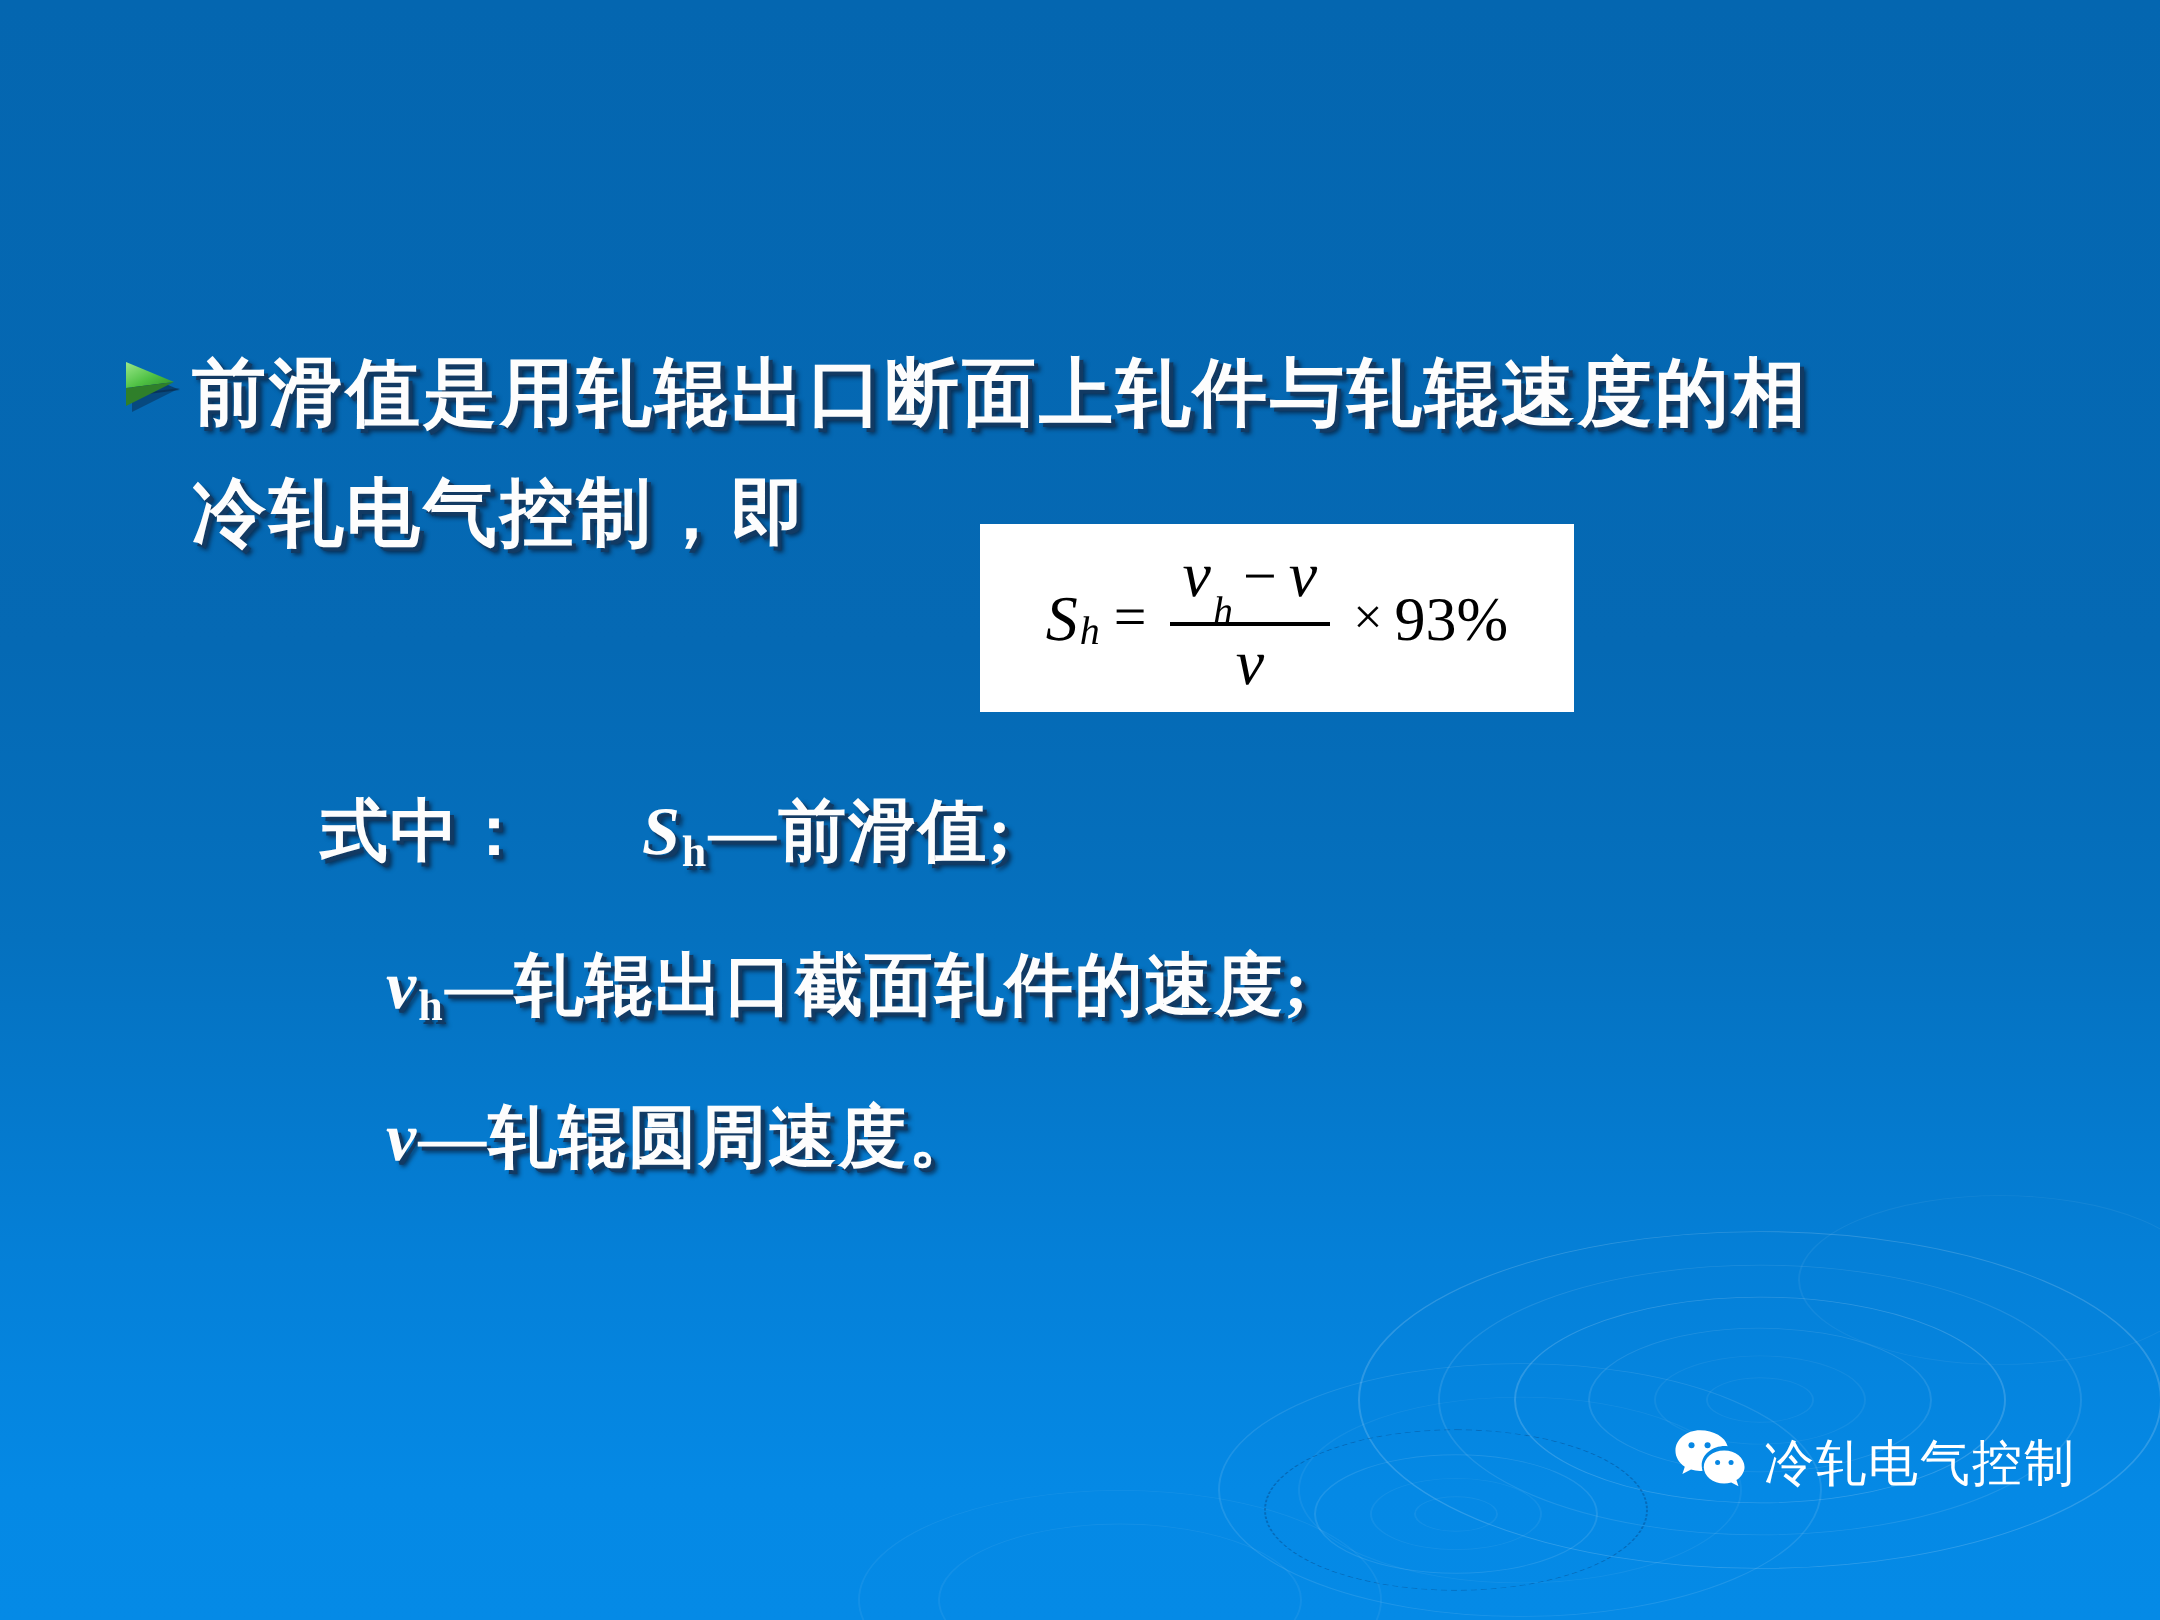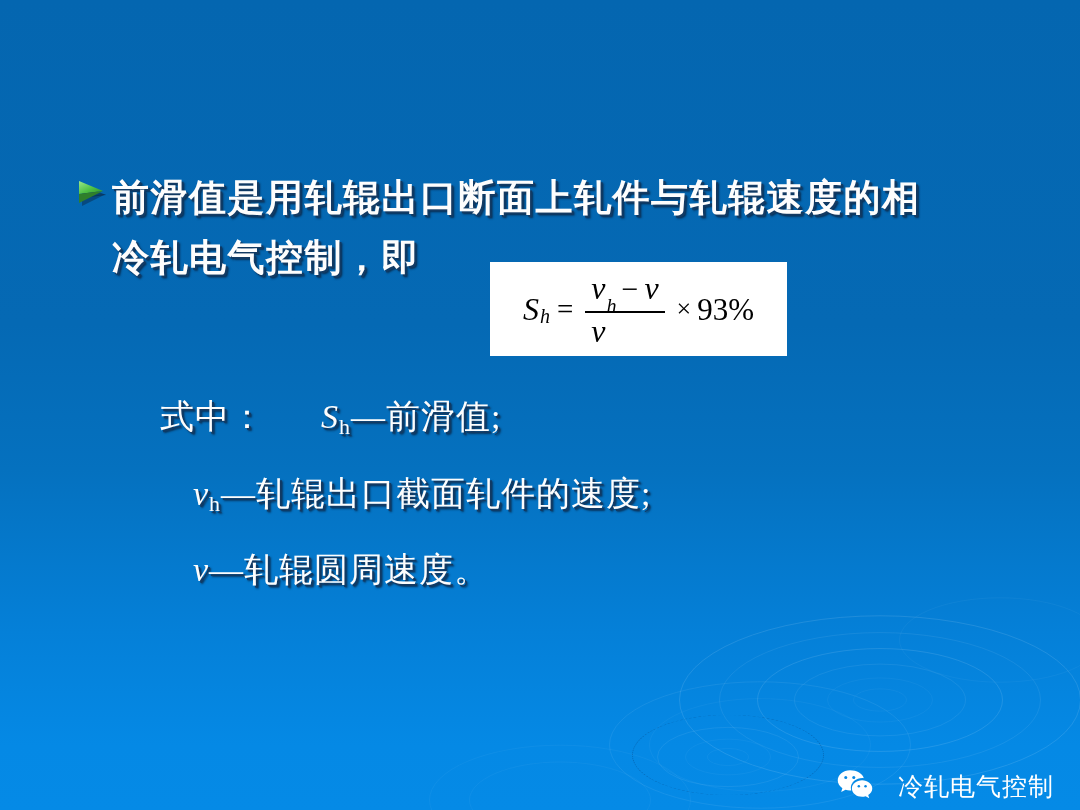--- a/index.html
+++ b/index.html
@@ -36,21 +36,21 @@
   }
   .ring.soft { border-color: rgba(255,255,255,0.10); }
   .ring.faint { border-color: rgba(255,255,255,0.06); }
   .ring.dark {
     border-color: rgba(8,40,90,0.30);
     border-style: dashed;
   }
 
   #bullet-block {
     position: absolute;
-    left: 76px;
+    left: 60px;
     top: 168px;
     width: 960px;
   }
   .bullet-row {
     display: flex;
     align-items: flex-start;
   }
   .bullet-marker {
     position: relative;
     width: 36px;
@@ -98,21 +98,21 @@
     font-size: 20px;
     vertical-align: sub;
     position: relative;
     top: 7px;
     left: 1px;
   }
   .f-eq { margin: 0 8px; font-size: 29px; }
   .frac {
     display: inline-flex;
     flex-direction: column;
-    align-items: flex-start;
+    align-items: center;
     margin: 0 4px;
   }
   .frac .num {
     padding: 0 6px 2px 6px;
     white-space: nowrap;
   }
   .frac .bar {
     width: 100%;
     height: 2px;
     background: #000;
@@ -122,21 +122,21 @@
   }
   .f-times { margin: 0 6px 0 8px; font-size: 26px; }
   .f-pct { font-size: 31px; letter-spacing: 0px; }
 
   
   .where-line {
     position: absolute;
     font-size: 34px;
     line-height: 1;
     color: #fdfdfd;
-    font-weight: 400;
+    font-weight: 700;
     text-shadow:
        2px 2px 0 #123a63,
        3px 3px 2px rgba(8,30,56,0.75);
     white-space: nowrap;
     letter-spacing: 1px;
   }
   .sym {
     font-style: italic;
     font-family: "Liberation Serif", "DejaVu Serif", serif;
   }
@@ -149,24 +149,24 @@
   }
   #where-line-1 { left: 160px; top: 400px; }
   #where-line-1 .gap { display: inline-block; width: 56px; }
   #where-line-2 { left: 193px; top: 477px; }
   #where-line-3 { left: 193px; top: 553px; }
 
   
   #watermark {
     position: absolute;
     left: 836px;
-    top: 768px;
-    display: flex;
-    align-items: center;
-    gap: 24px;
+    top: 713px;
+    display: flex;
+    align-items: center;
+    gap: 8px;
   }
   #watermark .wm-text {
     color: #ffffff;
     font-family: "Liberation Sans", "DejaVu Sans", sans-serif;
     font-size: 25px;
     font-weight: 400;
     letter-spacing: 1px;
     white-space: nowrap;
   }
 </style>

